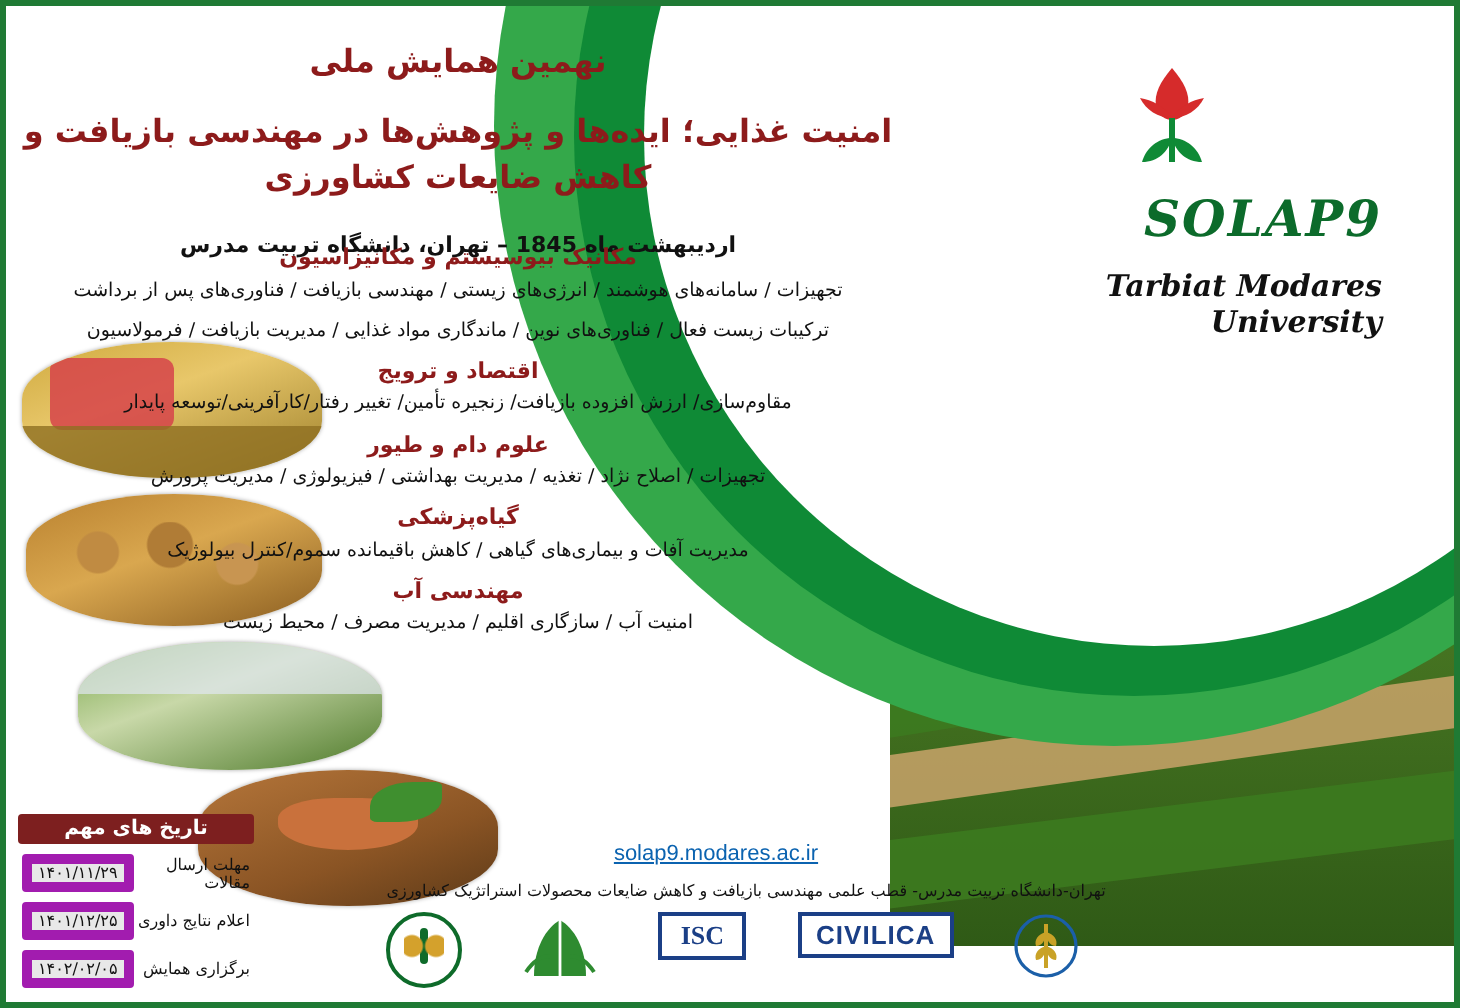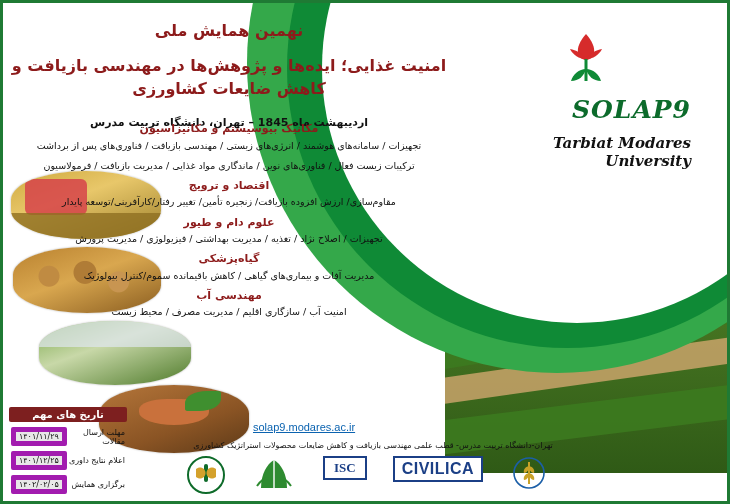--- a/index.html
+++ b/index.html
@@ -122,21 +122,21 @@
   
   .topics{
     position:absolute;left:0;top:118px;width:452px;z-index:6;direction:rtl;text-align:center;
   }
   .topic{margin-bottom:5px;}
   .topic-title{font-size:11px;font-weight:bold;color:#8d1b1b;line-height:1.5;}
   .topic-items{font-size:9.5px;color:#111;line-height:1.6;padding:0 6px;}
 
   
   .site{
-    position:absolute;left:250px;top:418px;width:210px;text-align:left;z-index:7;
+    position:absolute;left:250px;top:418px;width:210px;text-align:center;z-index:7;
     font-size:11px;color:#0b63b0;font-family:"Liberation Sans",sans-serif;
     text-decoration:underline;direction:ltr;
   }
   
   .org{
     position:absolute;left:120px;top:438px;width:500px;text-align:center;z-index:7;
     font-size:8px;color:#111;direction:rtl;
   }
 
   
@@ -157,21 +157,21 @@
     padding:0 3px;font-size:8px;color:#111;direction:ltr;
   }
 
   
   .footer{
     position:absolute;left:0;bottom:0;width:730px;height:52px;z-index:8;
     display:flex;align-items:center;justify-content:center;gap:26px;
   }
   .flogo{height:38px;display:flex;align-items:flex-start;justify-content:center;}
   .box-logo{
-    border:2px solid #1b3f86;color:#1b3f86;font-weight:bold;font-size:16px;
+    border:2px solid #1b3f86;color:#1b3f86;font-weight:bold;font-size:13px;
     padding:2px 7px;background:#fff;letter-spacing:.5px;font-family:"Liberation Sans",sans-serif;
   }
   .isc-logo{
     border:2px solid #1b3f86;color:#1b3f86;font-weight:bold;font-size:13px;
     padding:2px 9px;background:#fff;font-family:"Liberation Serif",serif;
   }
   .round-logo{
     width:34px;height:34px;border-radius:50%;border:2px solid #0e6b2a;
     background:#fff;position:relative;
   }

